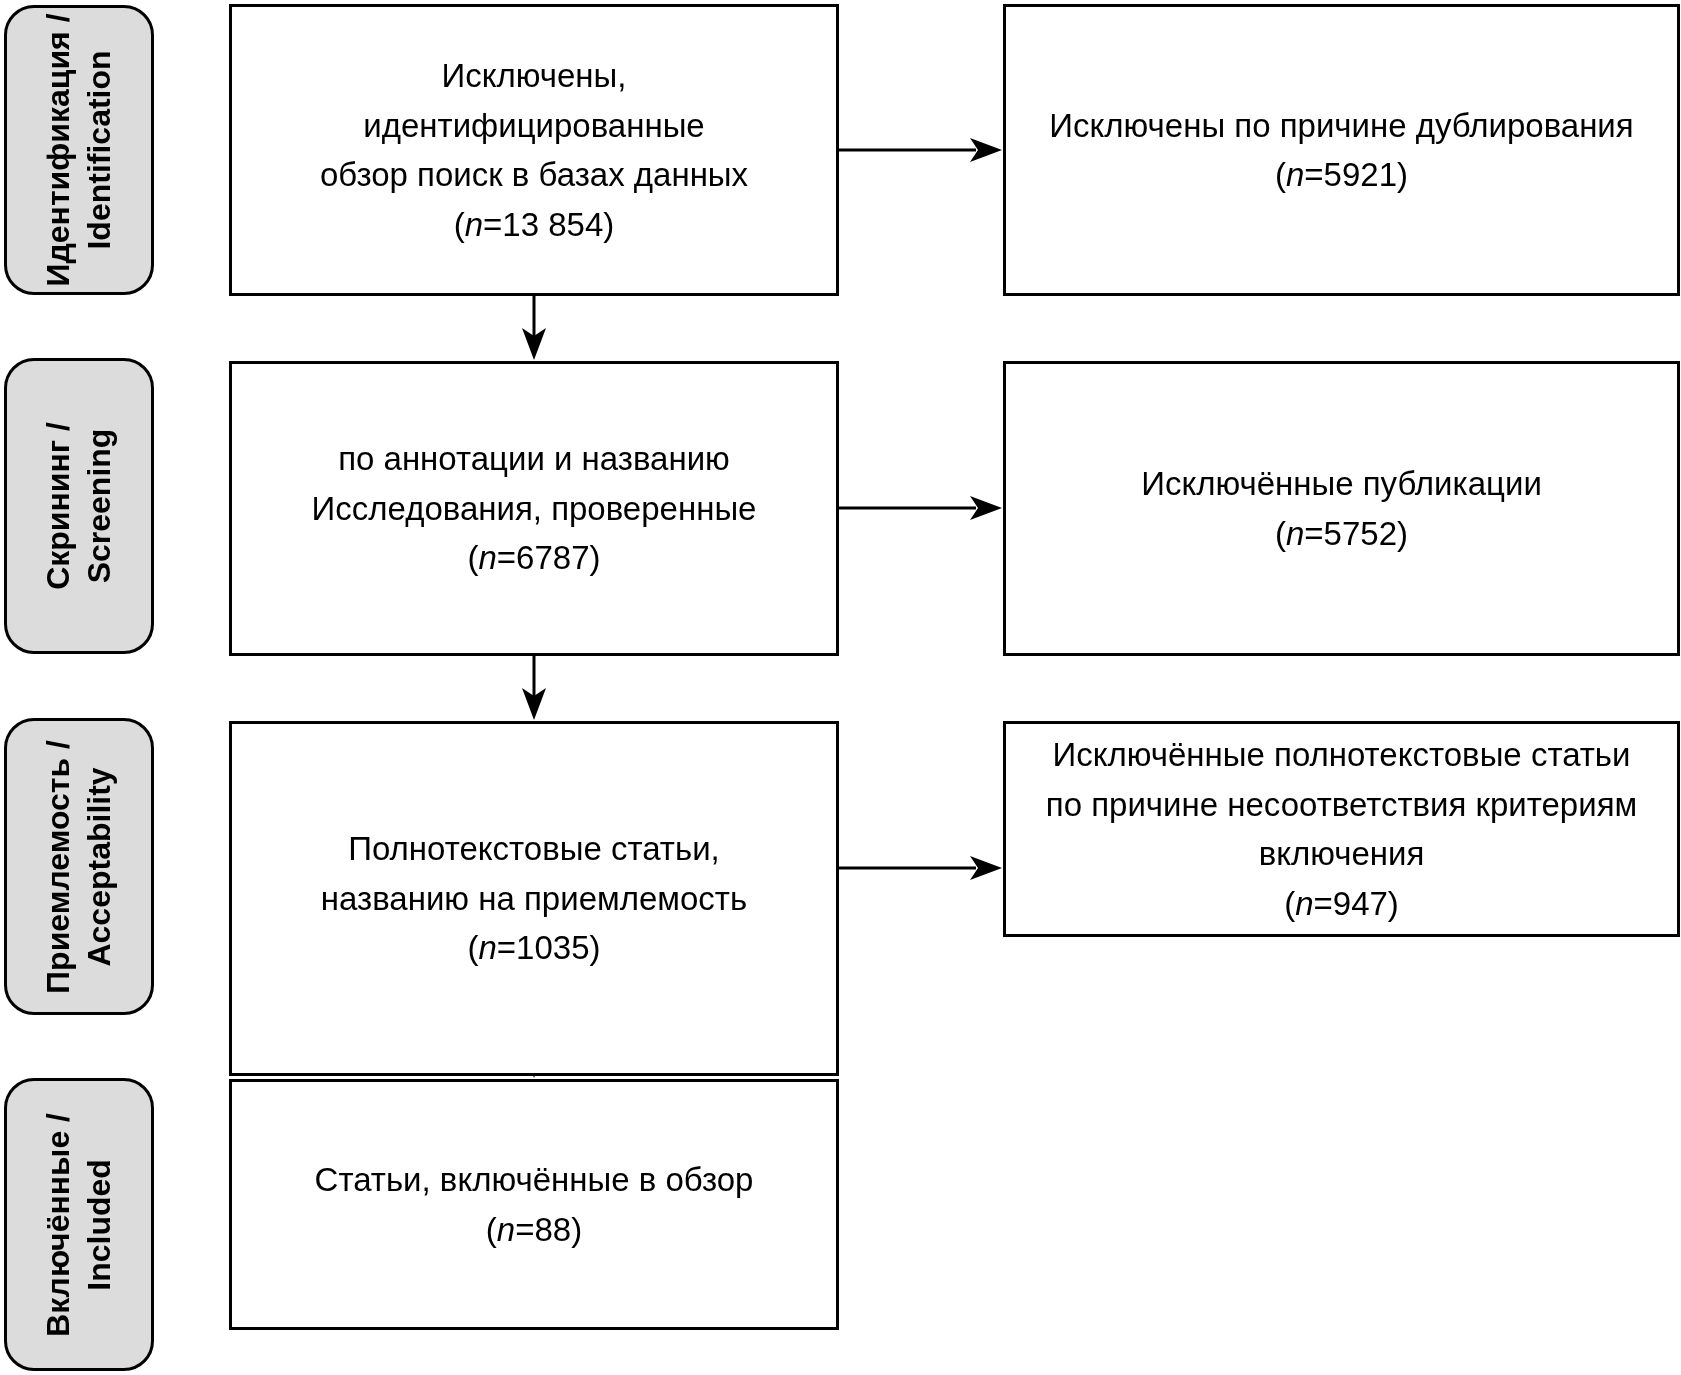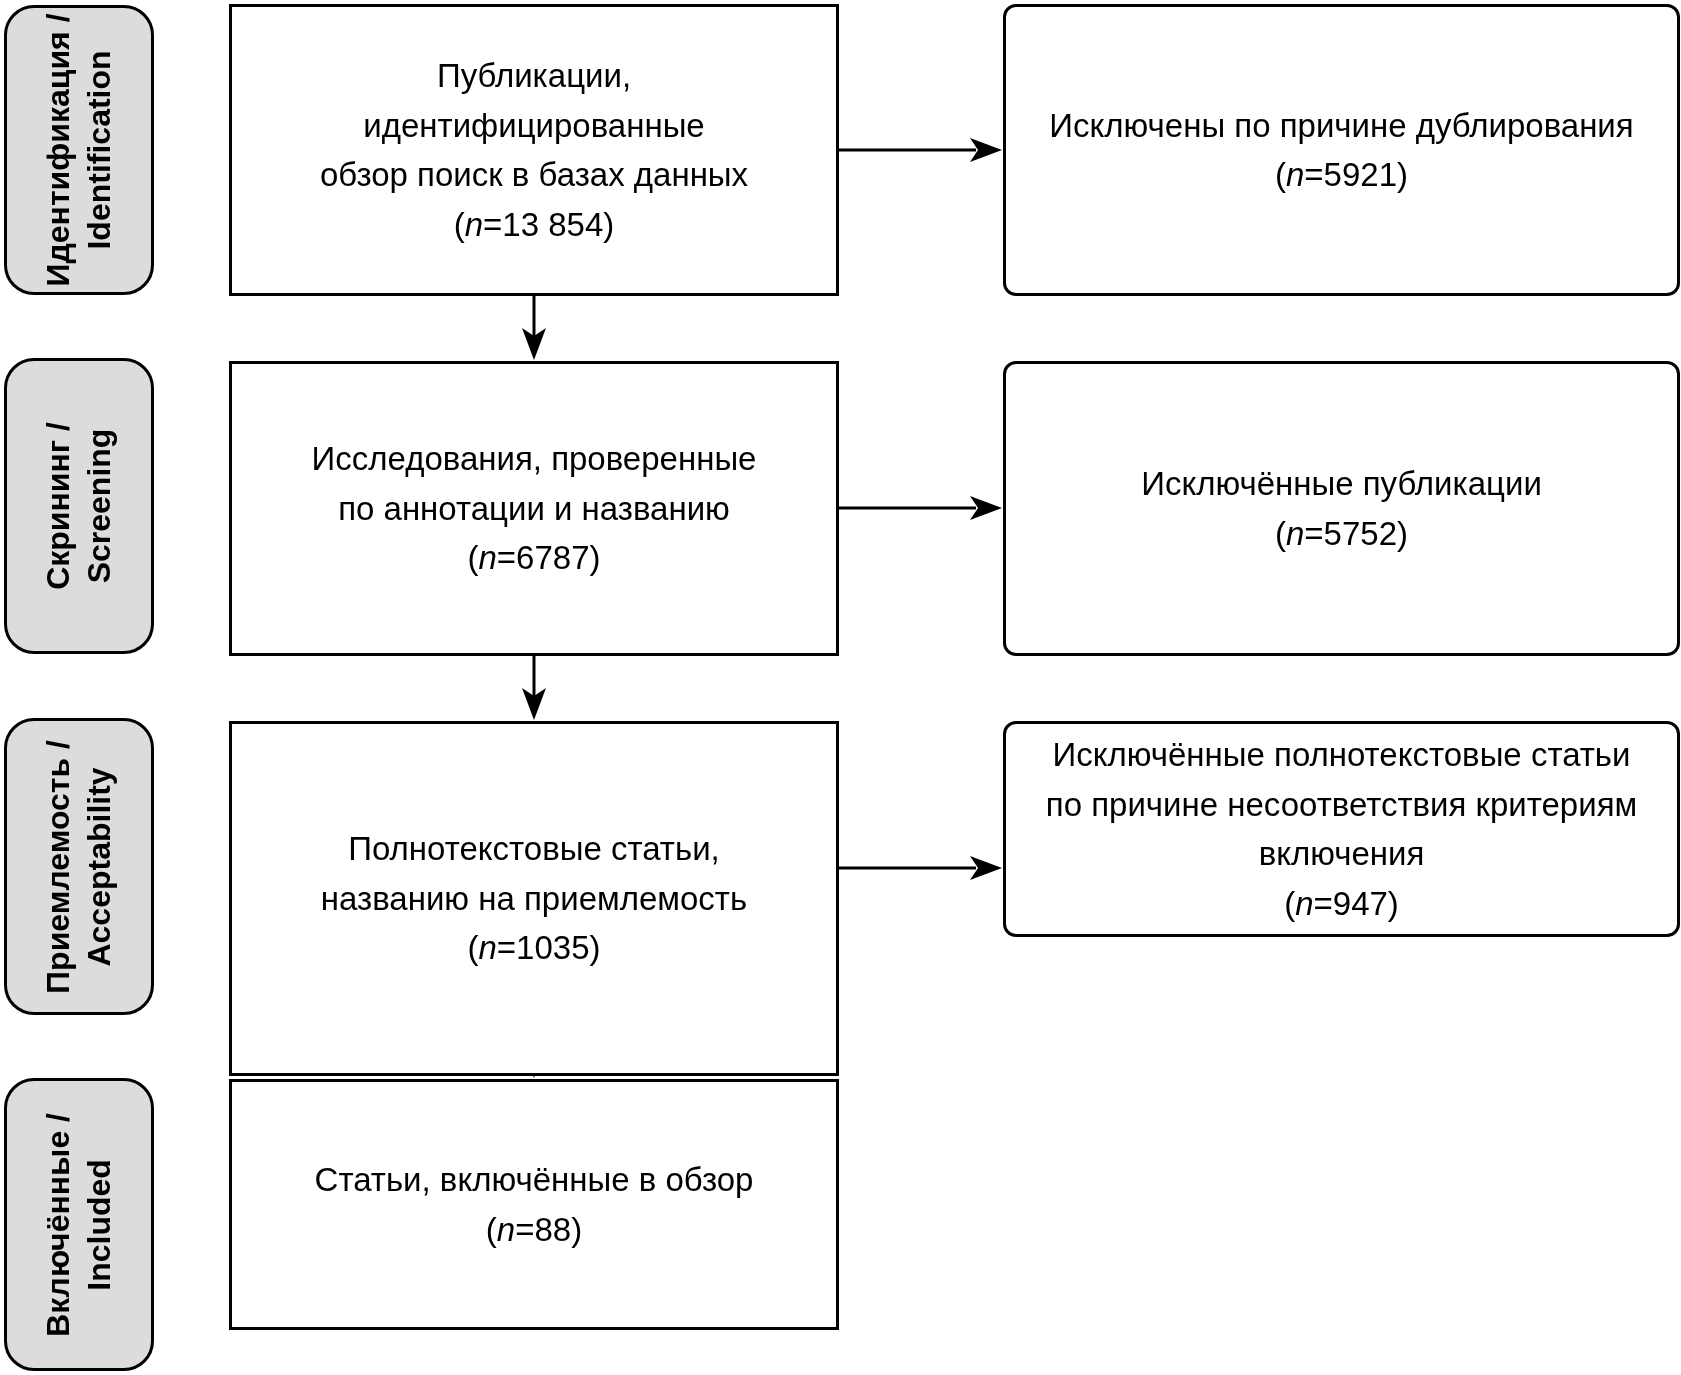--- a/index.html
+++ b/index.html
@@ -65,21 +65,21 @@
     justify-content: center;
     text-align: center;
   }
   .box-text {
     font-size: 33px;
     line-height: 1.5;
     padding: 0 12px;
   }
   .box-text i { font-style: italic; }
   .main-col  { left: 229px;  width: 610px; }
-  .right-col { left: 1003px; width: 677px; border-radius: 13px; }
+  .right-col { left: 1003px; width: 677px; }
   #box-identified { top: 4px;    height: 292px; }
   #box-screened   { top: 361px;  height: 295px; }
   #box-fulltext   { top: 721px;  height: 355px; }
   #box-included   { top: 1079px; height: 251px; }
   #box-excluded-duplicates   { top: 4px;   height: 292px; }
   #box-excluded-publications { top: 361px; height: 295px; }
   #box-excluded-fulltext     { top: 721px; height: 216px; }
 </style>
 </head>
 <body>
@@ -136,32 +136,32 @@
   <div class="stage" id="stage-included">
     <div class="stage-text">
         <div>Включённые /</div>
         <div>Included</div>
       </div>
   </div>
 
   <div class="box main-col" id="box-identified">
     <div class="box-text">
       <div>
-          <div>Публикации,</div>
+          <div>Исключены,</div>
           <div>идентифицированные</div>
           <div>обзор поиск в базах данных</div>
         </div>
       <div class="count">(<i>n</i>=13 854)</div>
     </div>
   </div>
   <div class="box main-col" id="box-screened">
     <div class="box-text">
       <div>
+          <div>по аннотации и названию</div>
           <div>Исследования, проверенные</div>
-          <div>по аннотации и названию</div>
         </div>
       <div class="count">(<i>n</i>=6787)</div>
     </div>
   </div>
   <div class="box main-col" id="box-fulltext">
     <div class="box-text">
       <div>
           <div>Полнотекстовые статьи,</div>
           <div>названию на приемлемость</div>
         </div>

